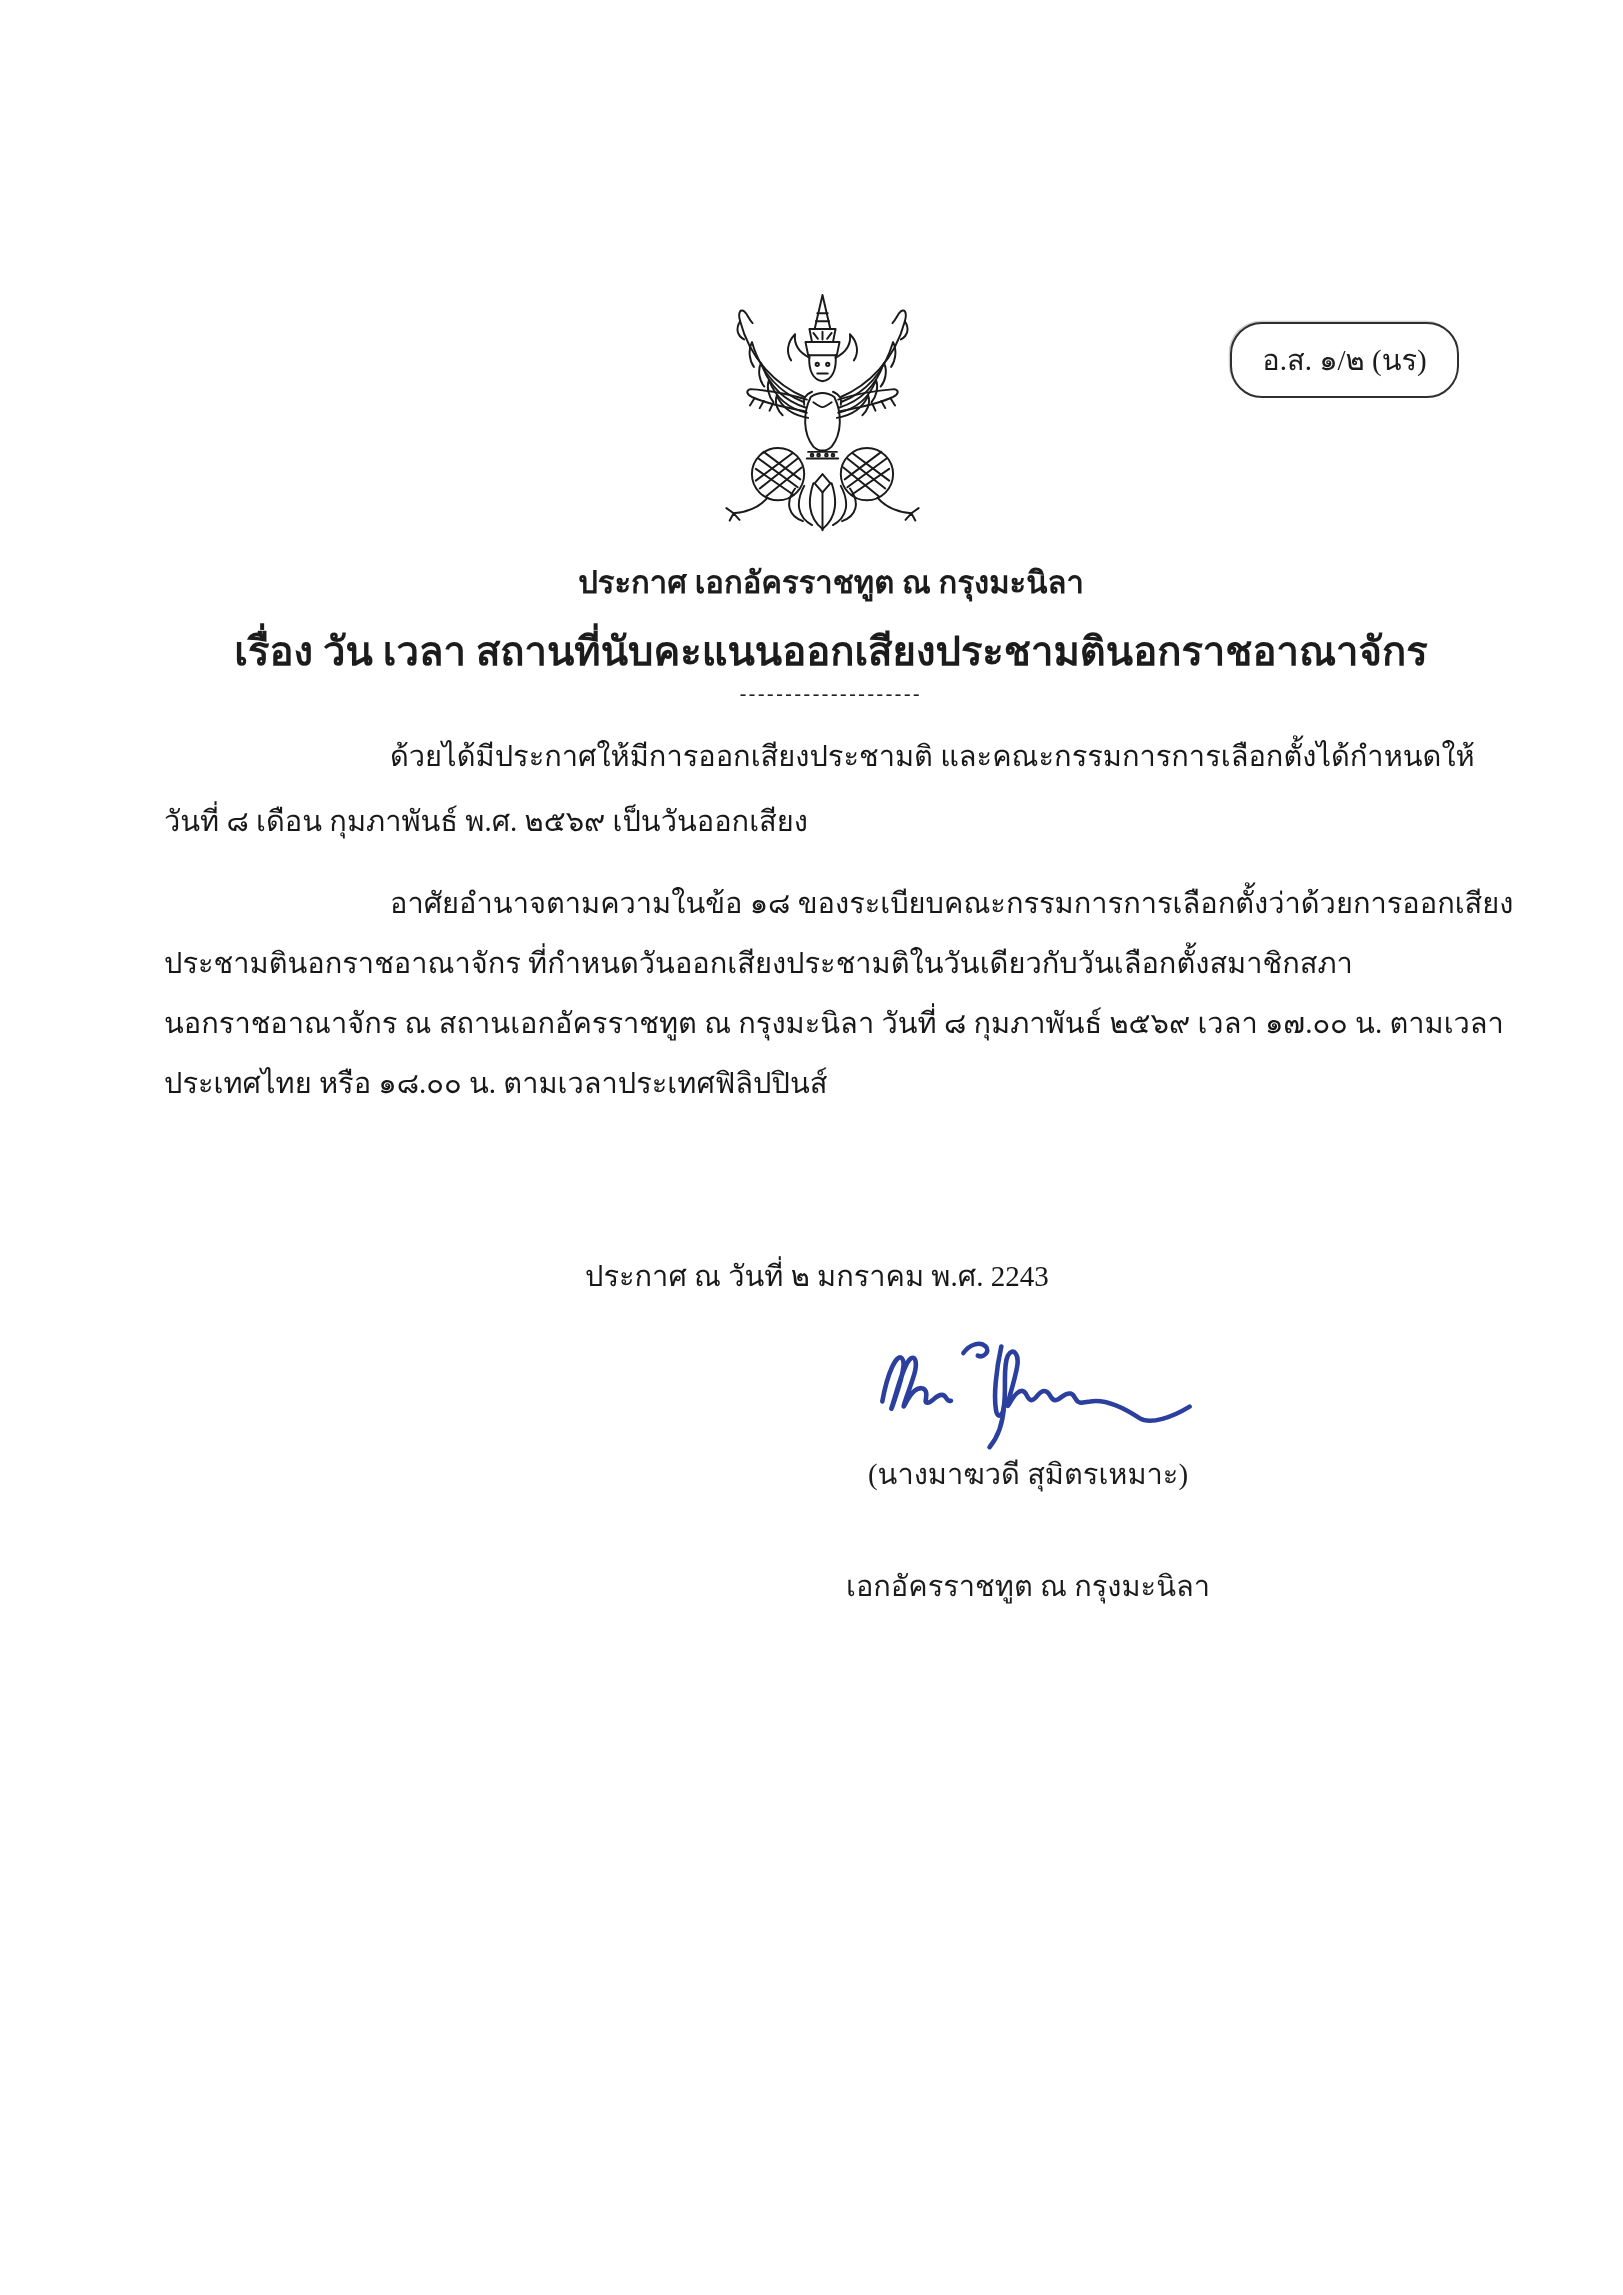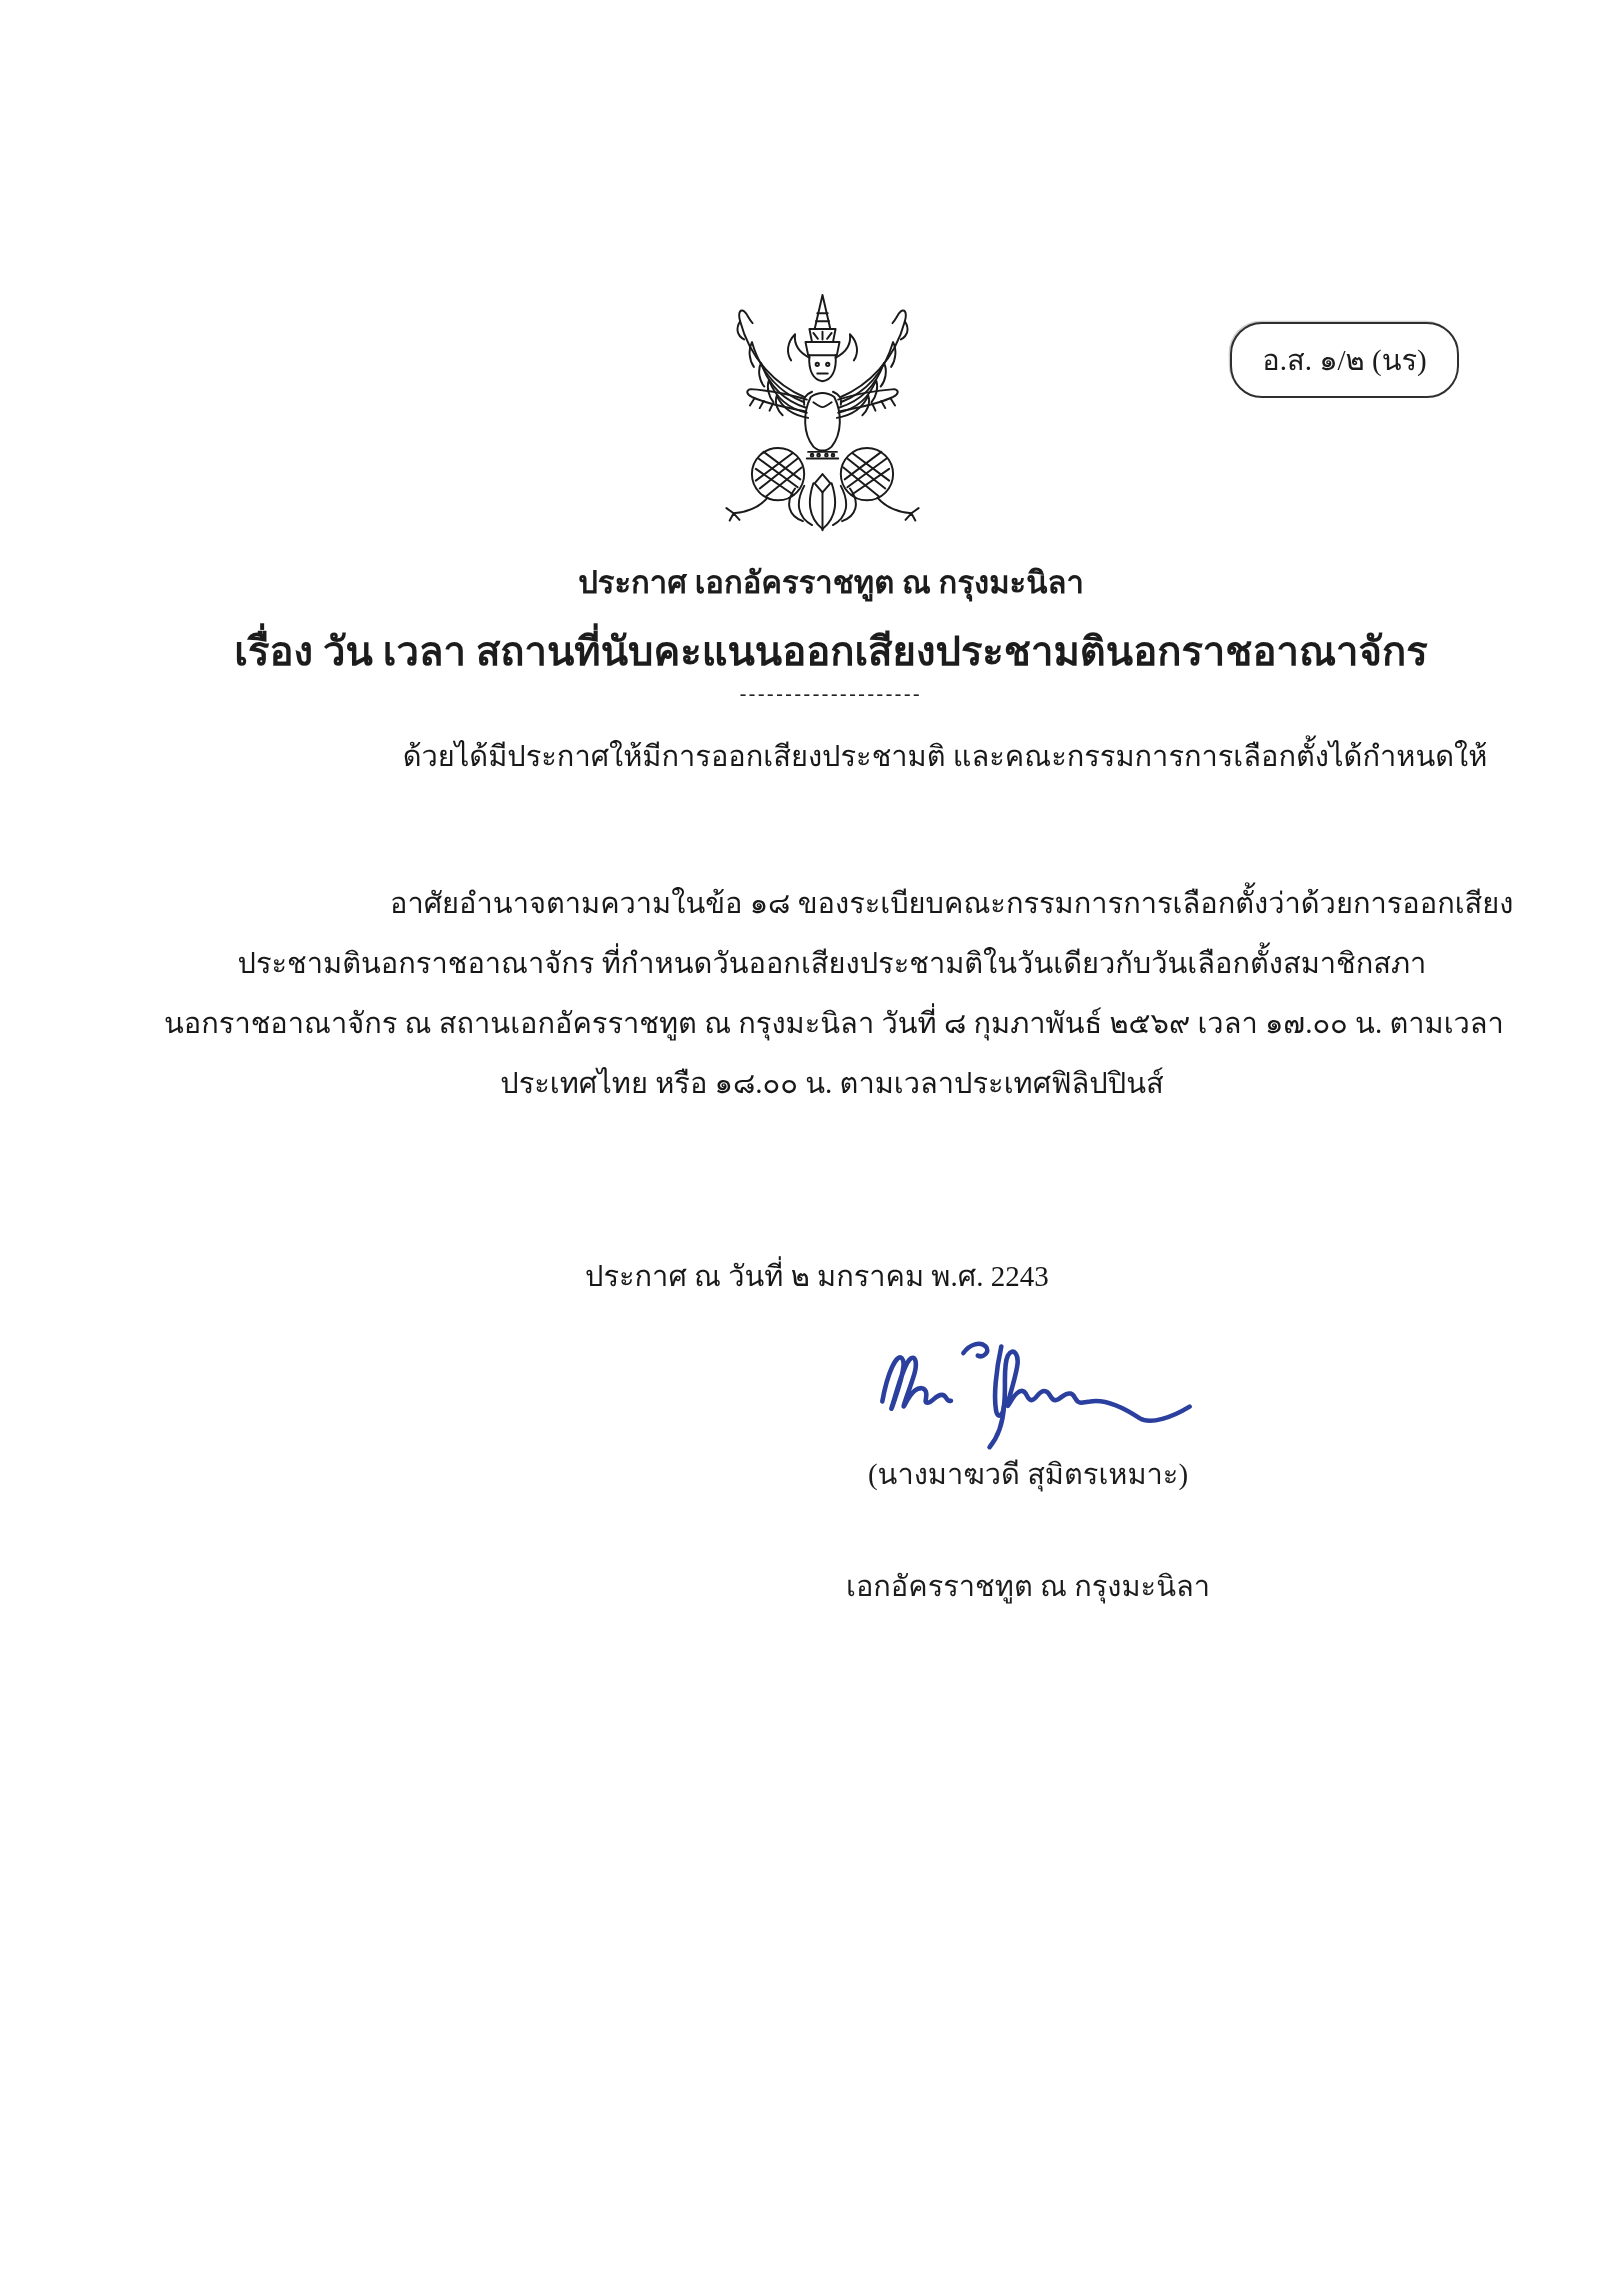--- a/index.html
+++ b/index.html
@@ -27,21 +27,21 @@
 
   .center-band { left: 39px; width: 1584px; text-align: center; }
   .title-line  { top: 557px;  font-size: 31px; font-weight: bold; }
   .subject-line{ top: 619px;  font-size: 40px; font-weight: bold; }
   .separator   {
     top: 683px; font-size: 19.6px; font-weight: bold;
     letter-spacing: 2.6px; color: #222;
   }
 
   .bodytext { font-size: 29px; color: #181818; }
-  .para { left: 164px; width: 1336px; text-align: center; }
+  .para { left: 164px; width: 1336px; }
   .p1 { top: 724px; line-height: 65px; }
   .p2 { top: 873px; line-height: 60px; }
   .line { white-space: nowrap; }
   .first-line { padding-left: 226px; }
 
   .closing  { left: 378px; top: 1182px; font-size: 29px; white-space: nowrap; }
   .dateline { left: 585px; top: 1253px; font-size: 29px; white-space: nowrap; }
 
   .signature { left: 864px; top: 1324px; width: 340px; height: 128px; }
 
@@ -117,20 +117,21 @@
   <div class="abs refbox">
     <span>อ.ส. ๑/๒ (นร)</span>
   </div>
 
   <div class="abs center-band title-line">ประกาศ เอกอัครราชทูต ณ กรุงมะนิลา</div>
   <div class="abs center-band subject-line">เรื่อง วัน เวลา สถานที่นับคะแนนออกเสียงประชามตินอกราชอาณาจักร</div>
   <div class="abs center-band separator">--------------------</div>
 
   <div class="abs para p1 bodytext">
     <div class="line first-line">ด้วยได้มีประกาศให้มีการออกเสียงประชามติ  และคณะกรรมการการเลือกตั้งได้กำหนดให้</div>
+    <div class="line">วันที่ ๘ เดือน กุมภาพันธ์ พ.ศ. ๒๕๖๙ เป็นวันออกเสียง</div>
   </div>
 
   <div class="abs para p2 bodytext">
     <div class="line first-line">อาศัยอำนาจตามความในข้อ ๑๘ ของระเบียบคณะกรรมการการเลือกตั้งว่าด้วยการออกเสียง</div>
     <div class="line">ประชามตินอกราชอาณาจักร  ที่กำหนดวันออกเสียงประชามติในวันเดียวกับวันเลือกตั้งสมาชิกสภา</div>
     <div class="line">นอกราชอาณาจักร ณ สถานเอกอัครราชทูต ณ กรุงมะนิลา วันที่ ๘ กุมภาพันธ์ ๒๕๖๙ เวลา ๑๗.๐๐ น. ตามเวลา</div>
     <div class="line">ประเทศไทย หรือ ๑๘.๐๐ น. ตามเวลาประเทศฟิลิปปินส์</div>
   </div>
 
   <div class="abs dateline bodytext">ประกาศ  ณ  วันที่ ๒ มกราคม พ.ศ. 2243</div>

